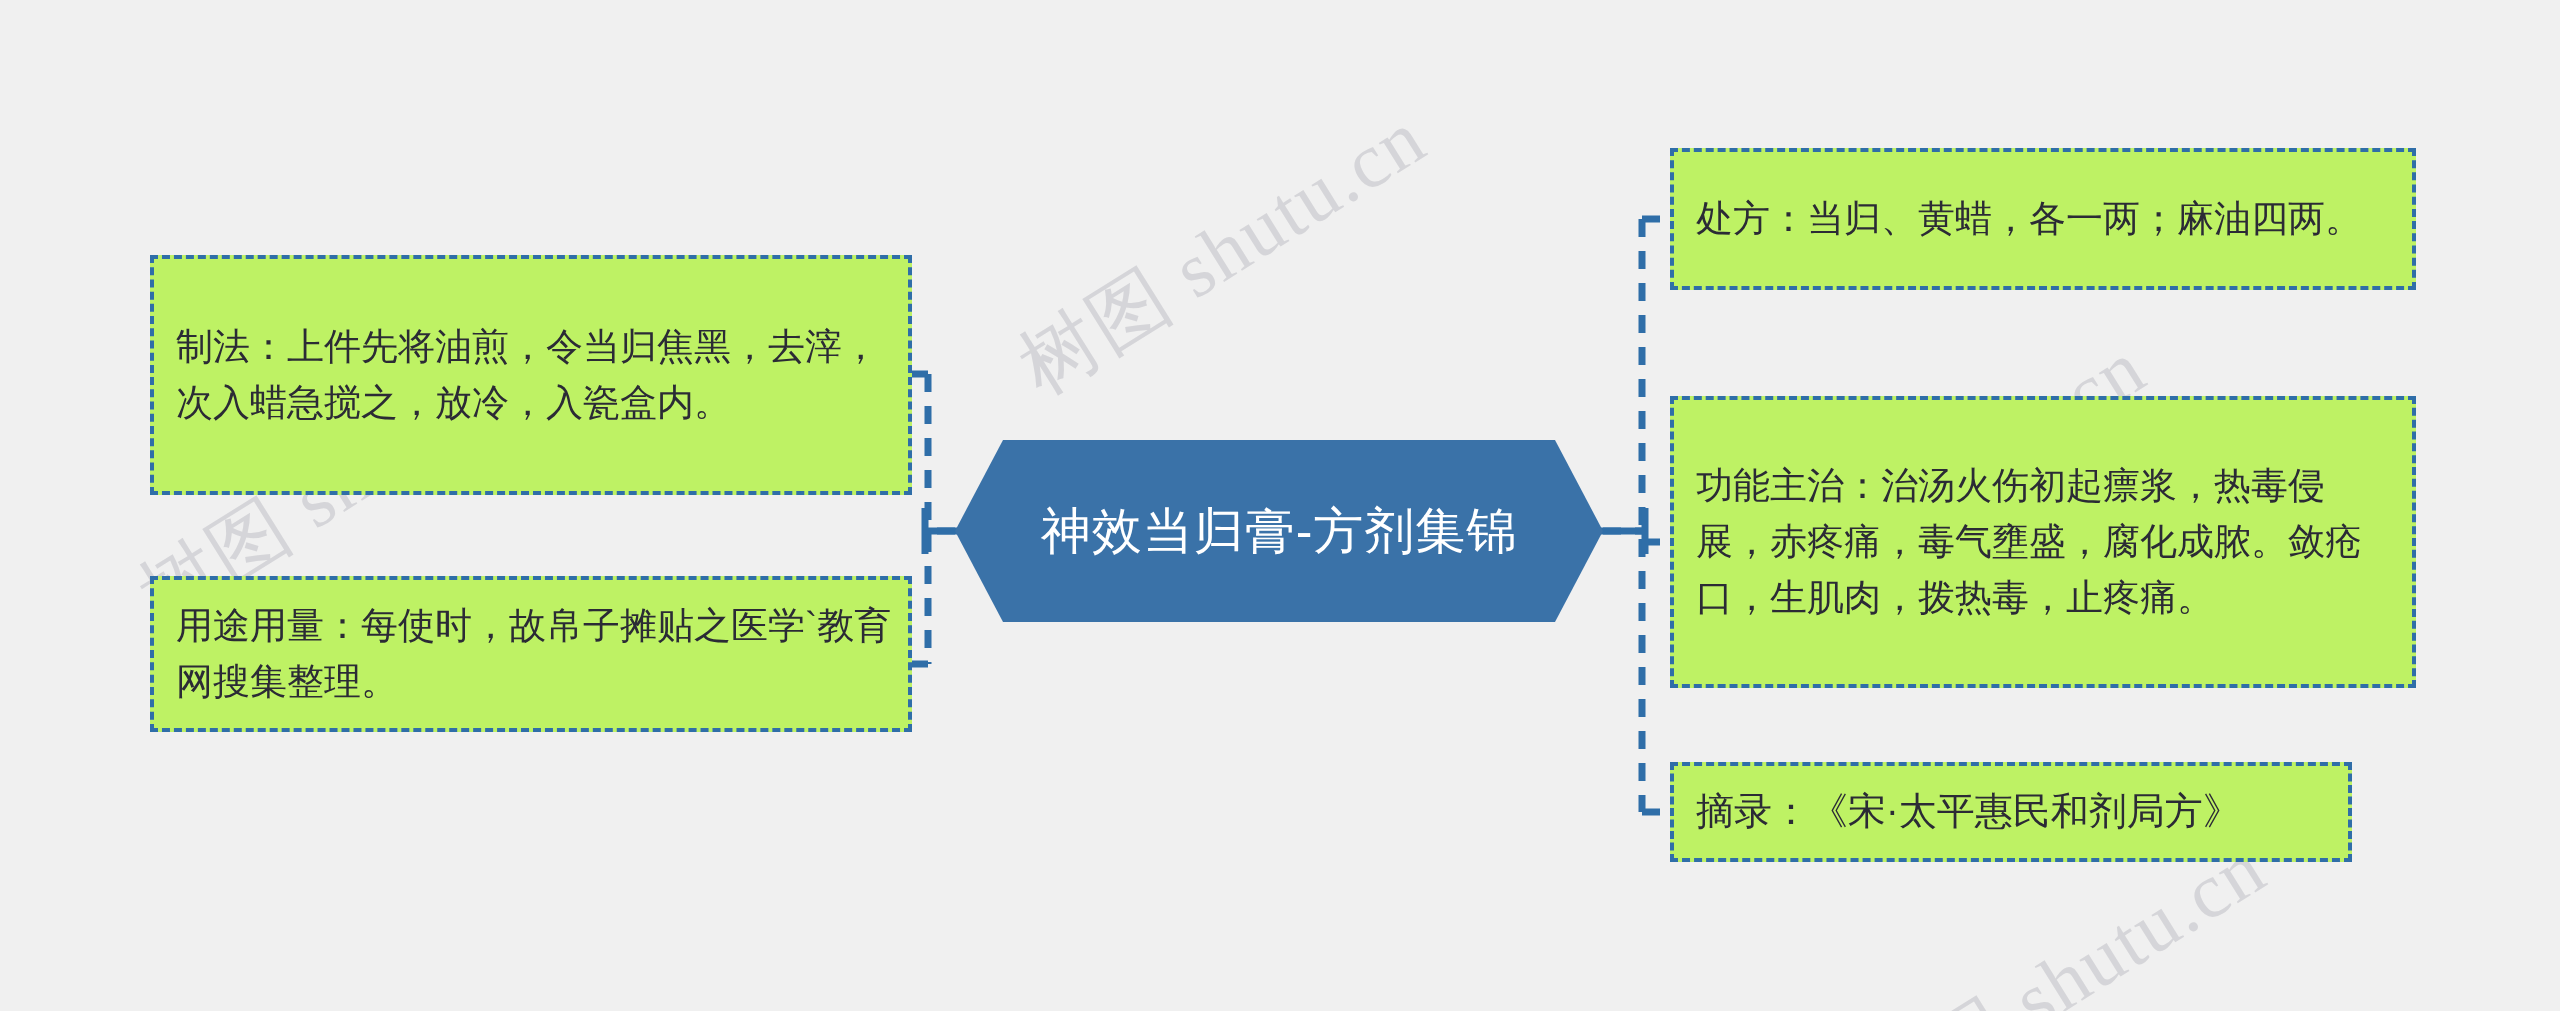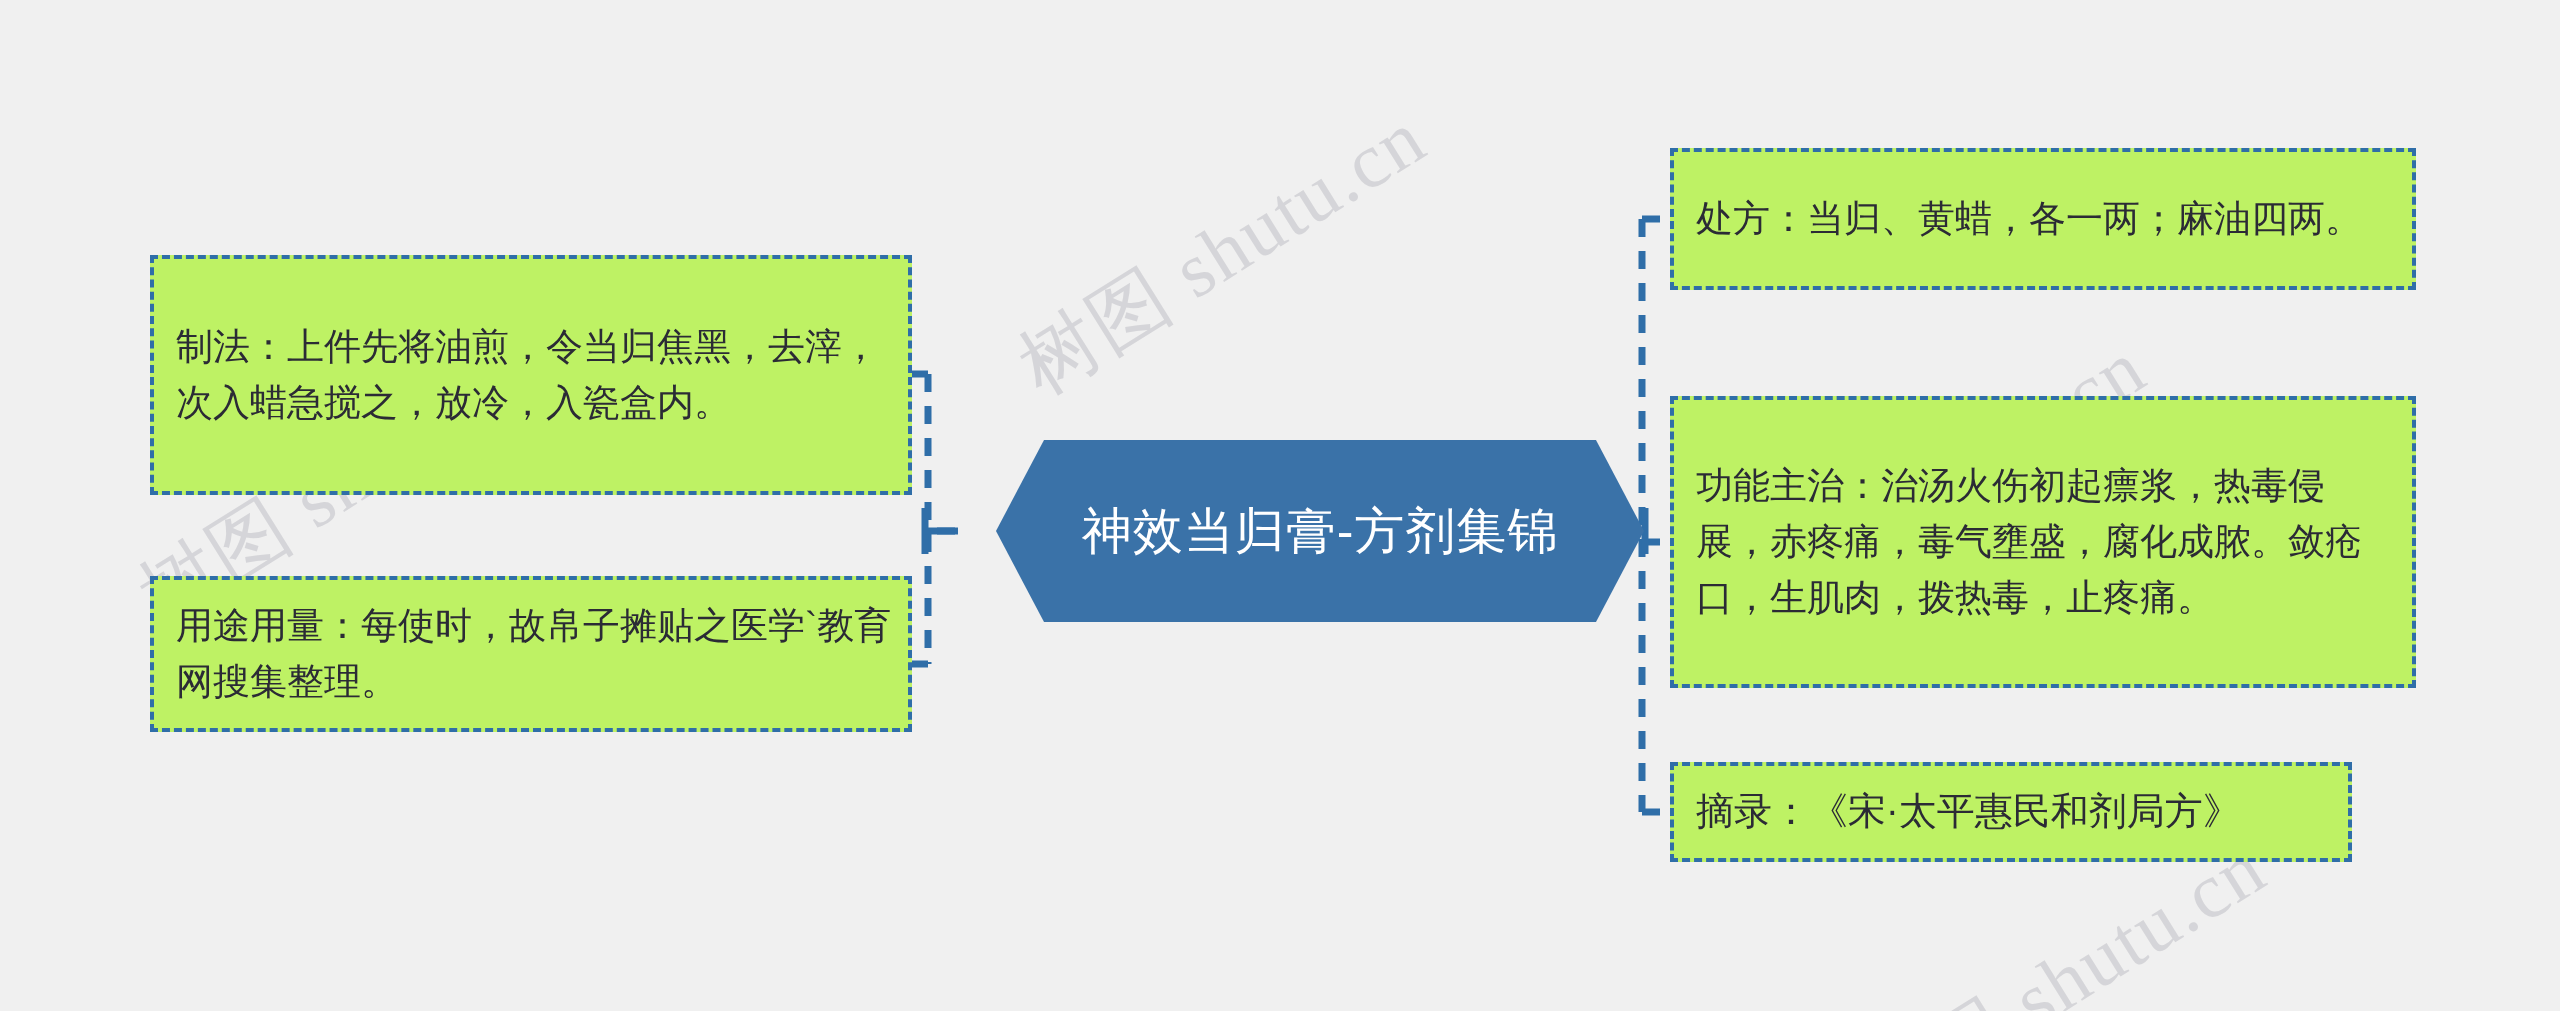--- a/index.html
+++ b/index.html
@@ -47,21 +47,21 @@
     left: 0;
     top: 0;
     width: 2560px;
     height: 1011px;
     z-index: 2;
   }
 
   
   .center-node {
     position: absolute;
-    left: 996px;
+    left: 955px;
     top: 440px;
     width: 648px;
     height: 182px;
     z-index: 6;
   }
   .center-node svg {
     position: absolute;
     left: 0;
     top: 0;
   }

